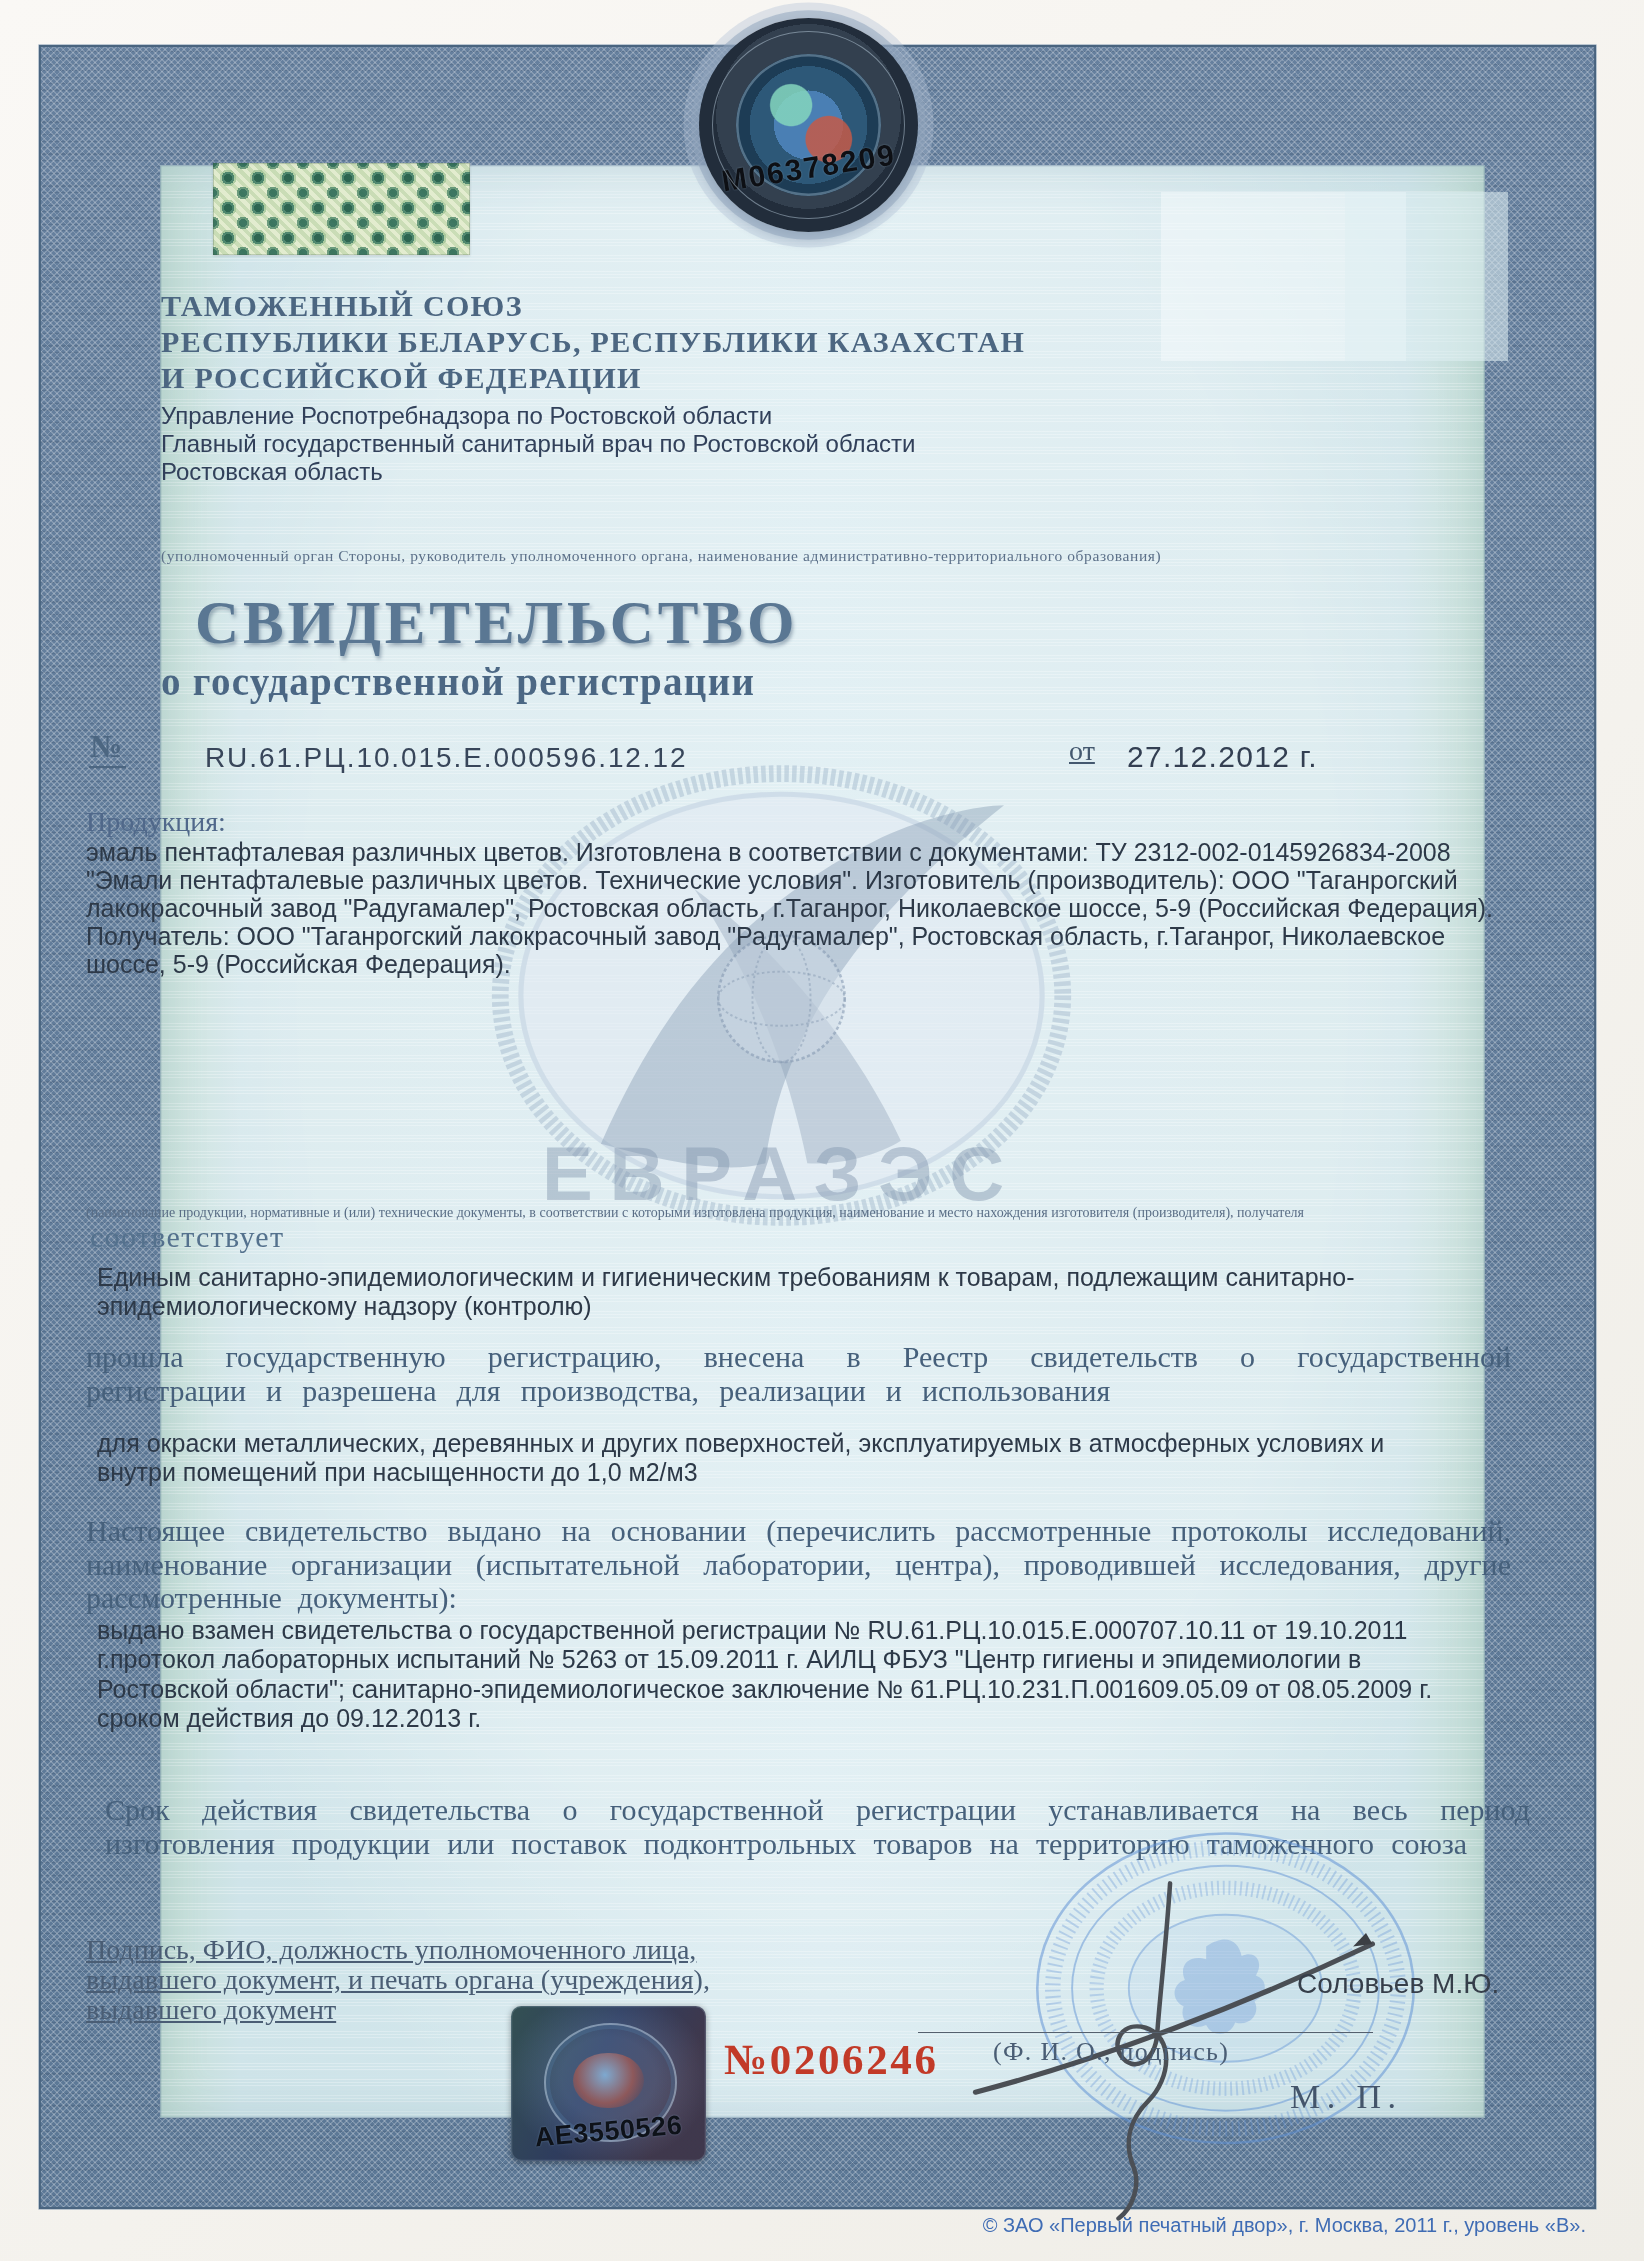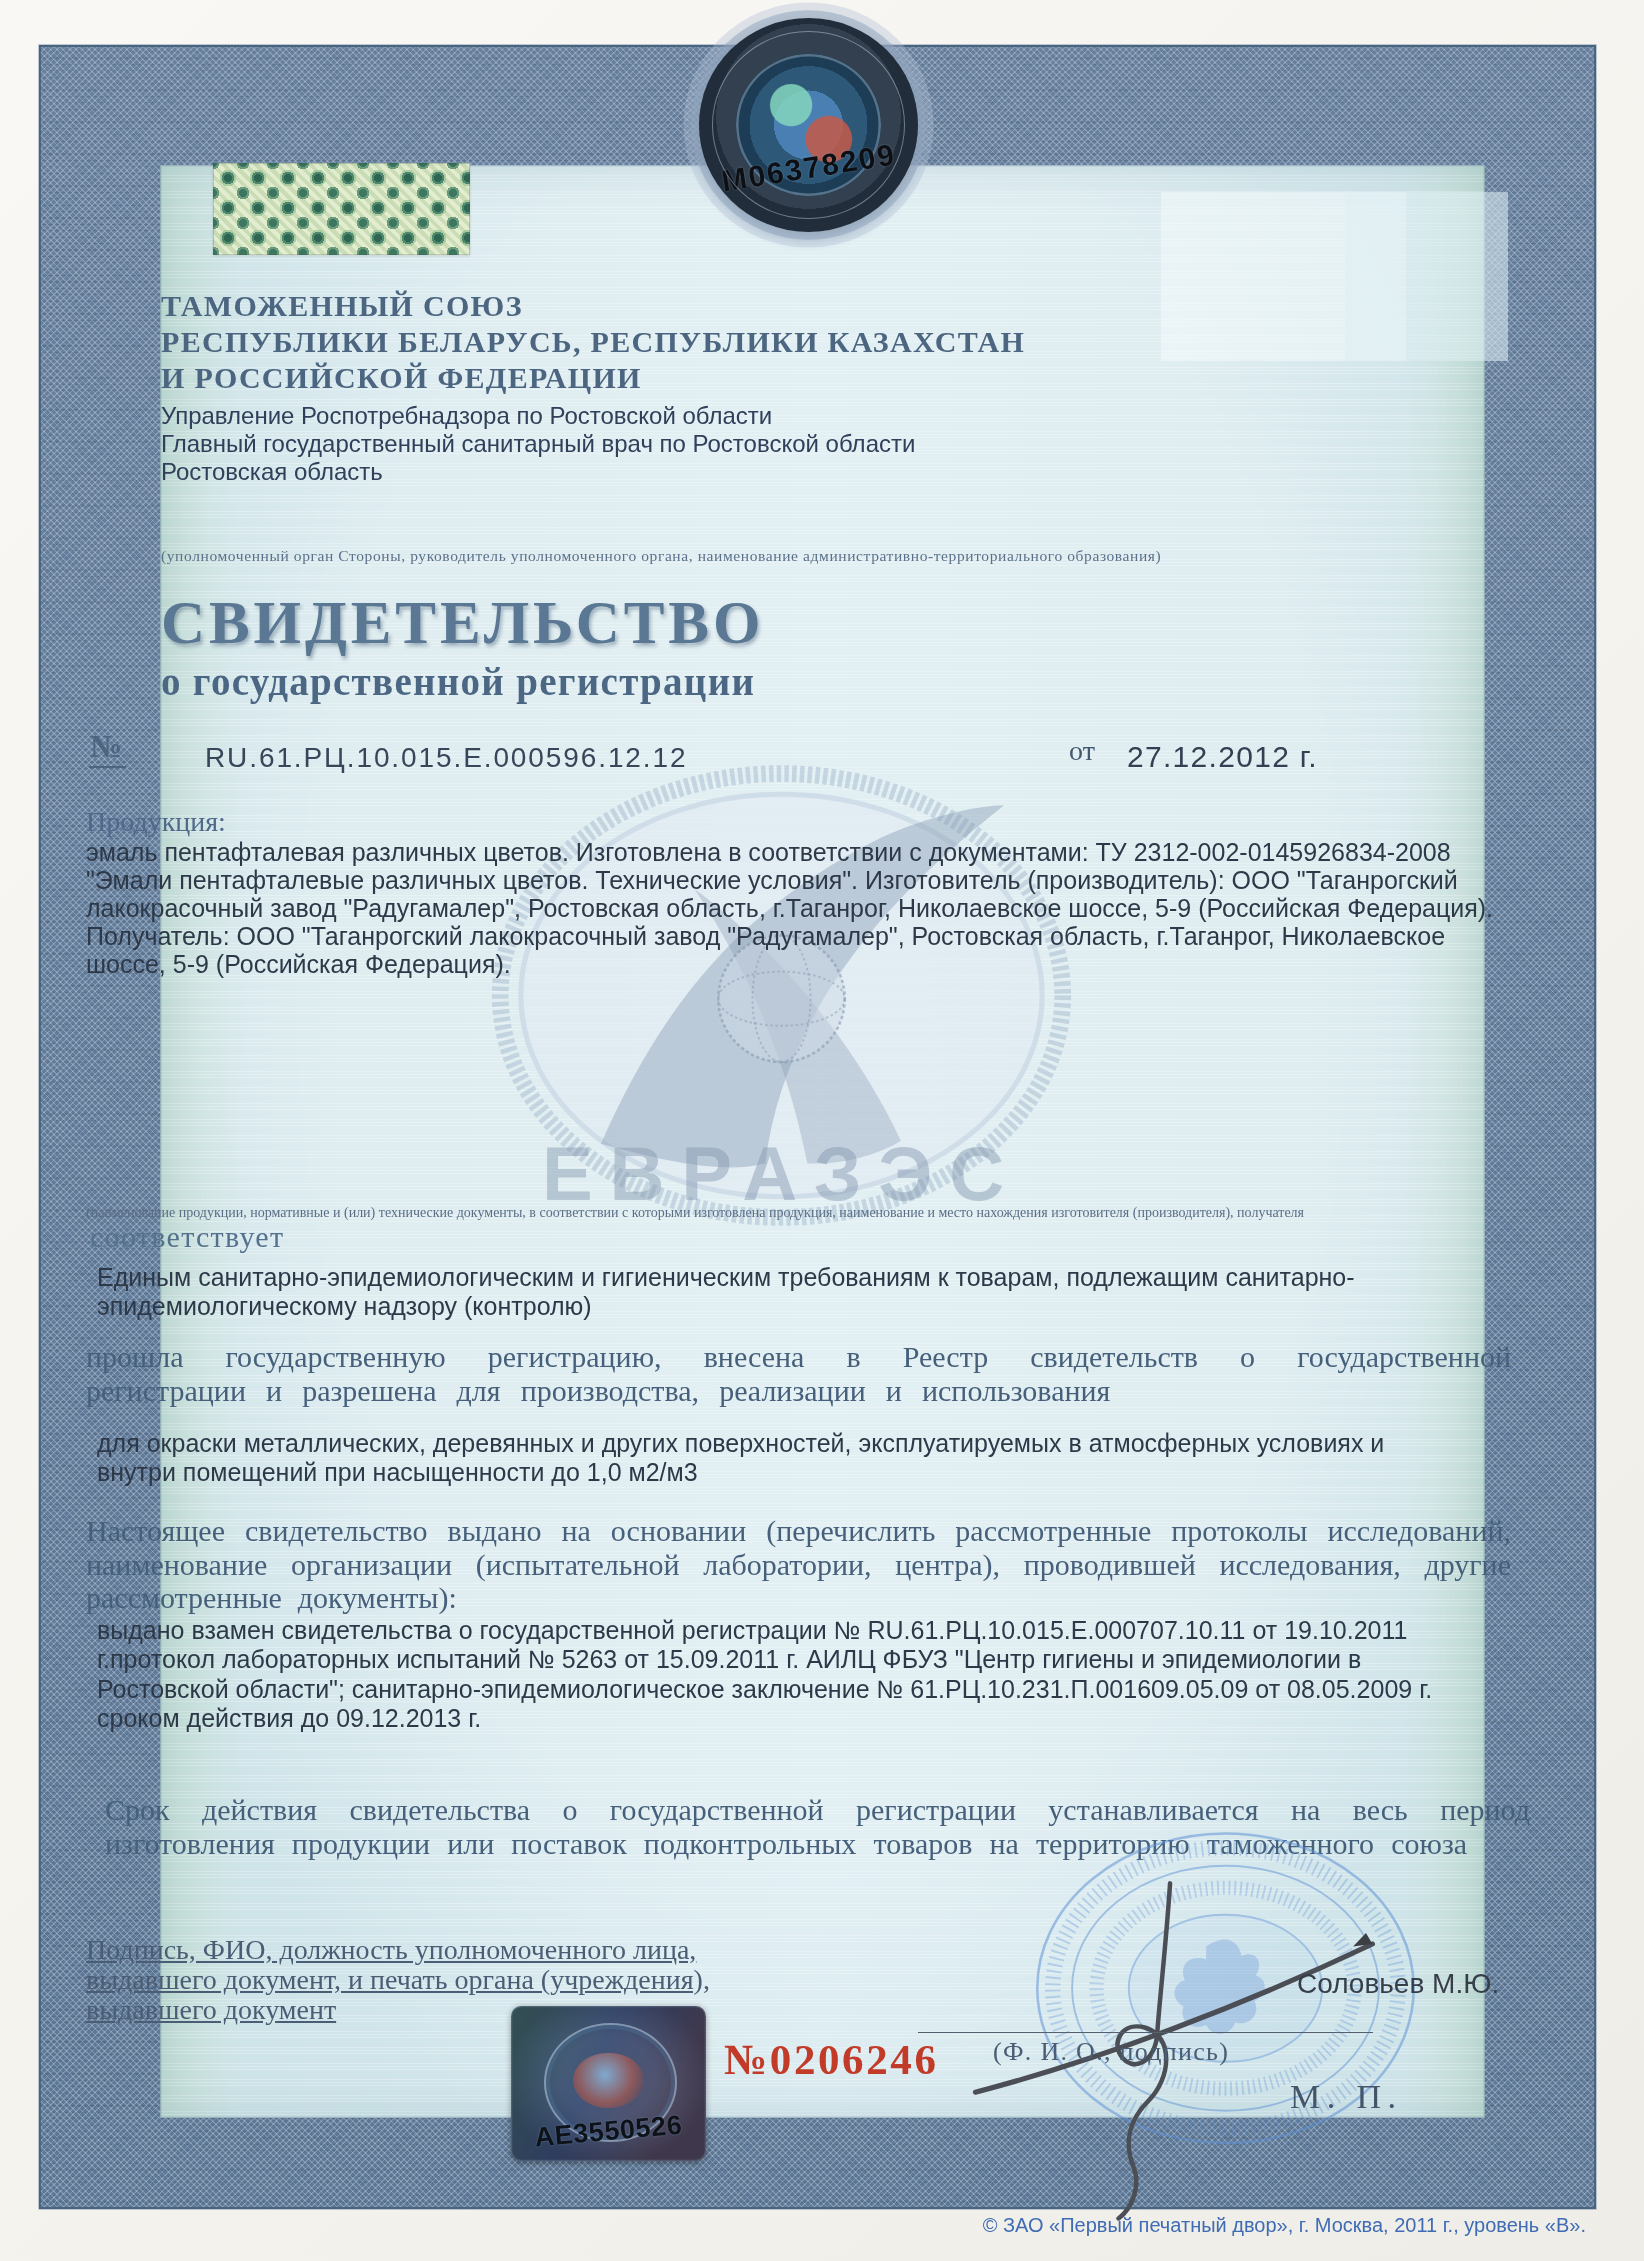--- a/index.html
+++ b/index.html
@@ -44,26 +44,26 @@
     font:700 30px "Liberation Sans",sans-serif;color:#0d0f14;letter-spacing:1.9px;text-shadow:0 0 1.9px rgba(200,235,255,.35);}
 
   
   .t{position:absolute;}
   .serifT{font-family:"Liberation Serif",serif;}
   .center{left:161px;width:1322px;}
   .union{top:288px;font:700 30px/36px "Liberation Serif",serif;color:#4c6681;letter-spacing:1.3px;}
   .authority{top:402px;font:400 24px/28px "Liberation Sans",sans-serif;color:#31405a;}
   .cap-small{top:547px;font:15.5px "Liberation Serif",serif;color:#5c7089;letter-spacing:0.6px;}
   .title-main{top:588px;font:700 61px "Liberation Serif",serif;color:#5a7793;letter-spacing:3.9px;
-    text-shadow:1.9px 2.6px 3.9px rgba(70,95,120,.45);}
+    text-shadow:1.9px 2.6px 3.9px rgba(70,95,120,.45);padding-left:34px;}
   .title-sub{top:659px;font:700 39px "Liberation Serif",serif;color:#4b6784;letter-spacing:1.3px;}
 
   .no-label{left:89px;top:728px;font:700 32px "Liberation Serif",serif;color:#4c6681;border-bottom:2.6px double #4c6681;padding:0 3.9px 1.3px 1.3px;}
   .no-value{left:193px;top:742px;font:28px "Liberation Sans",sans-serif;color:#38465a;letter-spacing:1.9px;margin-left:12px;}
-  .date-label{left:1069px;top:735px;font:28px "Liberation Serif",serif;color:#44586f;}
+  .date-label{left:1069px;top:735px;font:28px "Liberation Serif",serif;color:#44586f;text-decoration:underline;}
   .date-value{left:1127px;top:740px;font:30px "Liberation Sans",sans-serif;color:#333f52;letter-spacing:1.3px;}
 
   .prod-label{left:86px;top:806px;font:28px "Liberation Serif",serif;color:#50688a;}
   .prod-text{left:86px;top:838px;width:1425px;font:25px/1.12 "Liberation Sans",sans-serif;color:#2d3948;}
 
   .prod-caption{left:86px;top:1205px;width:1458px;font:14px "Liberation Serif",serif;color:#5a6e86;white-space:nowrap;}
   .comply-lead{left:90px;top:1220px;font:30px "Liberation Serif",serif;color:#54718d;letter-spacing:1.3px;}
   .comply-text{left:97px;top:1263px;width:1342px;font:25px/1.14 "Liberation Sans",sans-serif;color:#2d3948;}
 
   .passed{left:86px;top:1340px;width:1425px;font:30px/1.12 "Liberation Serif",serif;color:#46607b;text-align:justify;word-spacing:.42em;}

